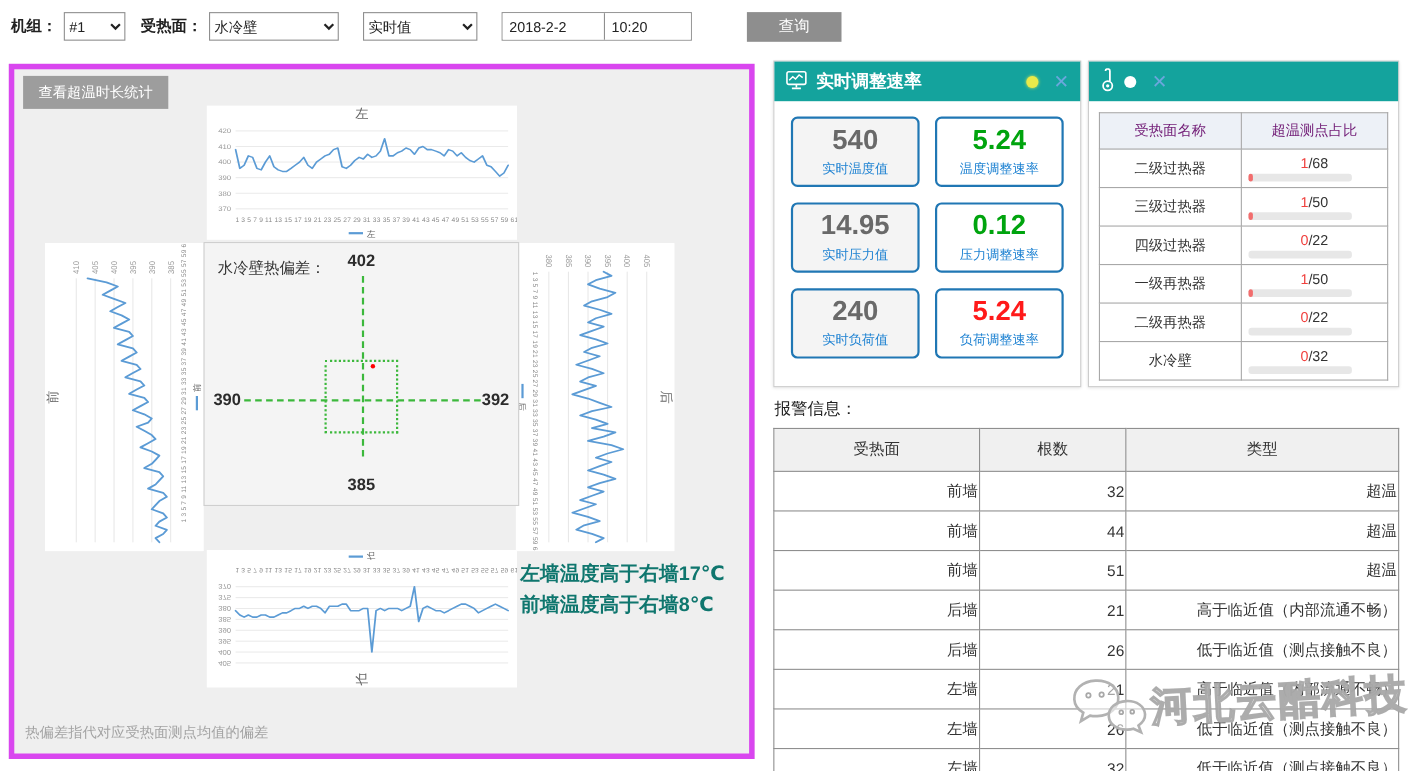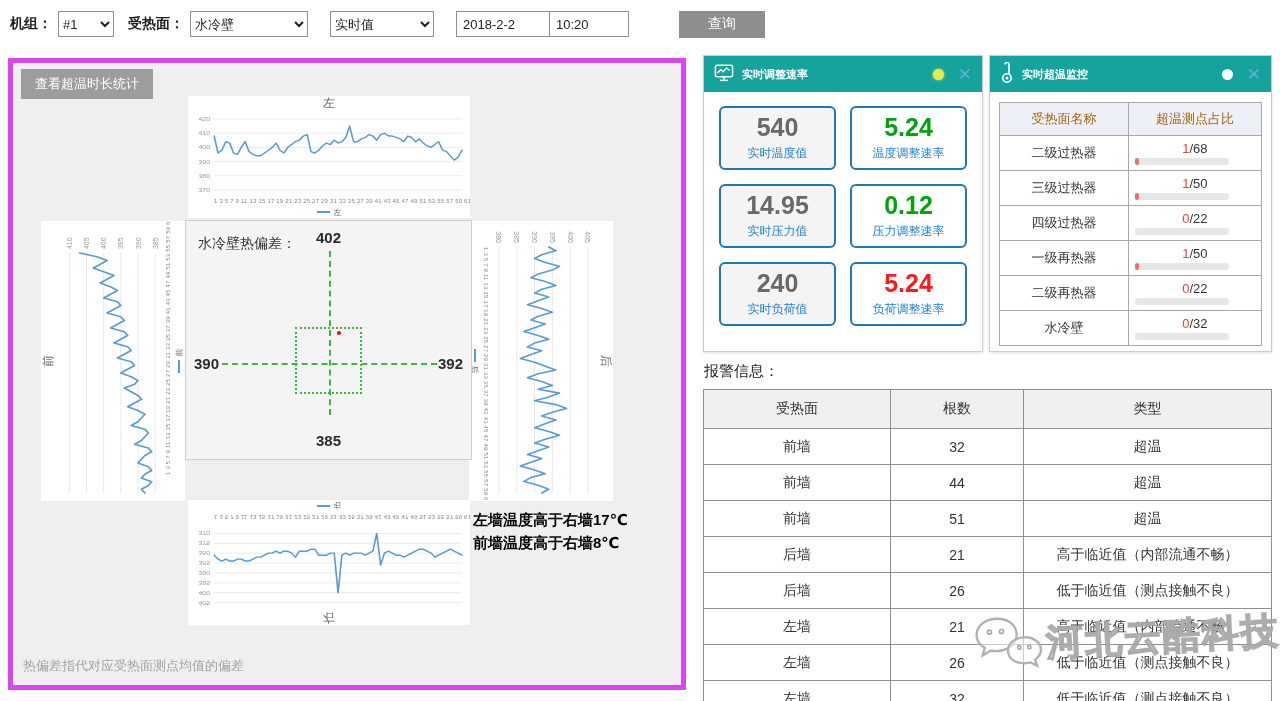--- a/index.html
+++ b/index.html
@@ -45,58 +45,58 @@
   .dev-val{position:absolute;font-size:15px;font-weight:bold;color:#2b2b2b;}
   .dev-top{left:0;right:0;top:8px;text-align:center;}
   .dev-bottom{left:0;right:0;bottom:10px;text-align:center;}
   .dev-left{left:8px;top:134px;}
   .dev-right{right:8px;top:134px;}
   .dev-vline{position:absolute;left:50%;top:30px;bottom:44px;width:0;border-left:2px dashed #3cb83c;}
   .dev-hline{position:absolute;top:142px;left:36px;right:34px;height:0;border-top:2px dashed #3cb83c;}
   .dev-square{position:absolute;left:calc(50% - 34px);top:106px;width:67px;height:67px;border:2px dotted #3cb83c;box-sizing:border-box;}
   .dev-dot{position:absolute;left:calc(50% + 8px);top:110px;width:4px;height:4px;border-radius:50%;background:#f00;}
 
-  .green-note{position:absolute;left:460px;top:445px;font-size:15px;font-weight:bold;color:#000000;line-height:1.55;}
+  .green-note{position:absolute;left:460px;top:445px;font-size:18px;font-weight:bold;color:#0f766e;line-height:1.55;}
 
   
   .panel{position:absolute;top:55px;background:#fff;border:1px solid #ccc;box-sizing:border-box;box-shadow:0 1px 3px rgba(0,0,0,.12);}
   #rate-panel{left:703px;width:280px;height:297px;}
   #monitor-panel{left:989px;width:283px;height:297px;}
   .p-head{height:36px;background:#14a39d;display:flex;align-items:center;padding:0 10px;gap:8px;}
-  .p-title{color:#fff;font-size:11px;font-weight:bold;flex:1;}
+  .p-title{color:#fff;font-size:16px;font-weight:bold;flex:1;}
   .p-dot{width:11px;height:11px;border-radius:50%;flex:none;}
   .p-dot.yellow{background:#e9ea4a;box-shadow:0 0 3px #e9ea4a;}
   .p-dot.white{background:#fff;}
   .p-close{color:#6aa7dc;font-size:17px;font-weight:bold;line-height:1;cursor:pointer;margin-left:6px;}
 
   .cards{display:grid;grid-template-columns:1fr 1fr;column-gap:14px;row-gap:14px;padding:14px 15px;}
   .card{border:2px solid #2077b4;border-radius:6px;height:64px;display:flex;flex-direction:column;align-items:center;justify-content:center;box-sizing:border-box;}
   .card.filled{background:#f4f4f4;}
   .card-val{font-size:25px;font-weight:bold;line-height:1.1;}
   .v-gray{color:#696969;}
   .v-green{color:#00a40e;}
   .v-red{color:#ff1a1a;}
   .card-label{font-size:12px;color:#1e82d2;margin-top:3px;}
 
   .mon-table{width:calc(100% - 18px);margin:10px 9px;border-collapse:collapse;table-layout:fixed;}
   .mon-table th,.mon-table td{border:1px solid #a8a8a8;text-align:center;font-size:13px;}
-  .mon-table th{background:#edf1f7;color:#a16207;font-weight:normal;height:30px;}
+  .mon-table th{background:#edf1f7;color:#701a75;font-weight:normal;height:30px;}
   .mon-table td{height:29px;color:#333;}
   .mon-table td.ratio-cell{padding:2px 6px 3px;}
   .ratio-num{color:#f0413e;}
   .ratio-den{color:#333;}
   .bar{height:7px;background:#e7e7e7;border-radius:3px;margin-top:2px;width:78%;margin-right:auto;}
   .bar-fill{height:7px;background:#f26d6d;border-radius:3px;}
 
   
   .alarm-title{position:absolute;left:704px;top:362px;font-size:15px;font-weight:normal;color:#222;}
   .alarm-table{position:absolute;left:703px;top:389px;width:569px;border-collapse:collapse;table-layout:fixed;}
   .alarm-table th,.alarm-table td{border:1px solid #8f8f8f;text-align:center;font-size:14px;}
   .alarm-table th{background:#f0f0f0;font-weight:normal;color:#333;height:36px;}
-  .alarm-table td{height:33px;color:#333;background:#fff;}
+  .alarm-table td{height:33px;color:#333;background:#fff;text-align:right;}
   .alarm-table col.c1{width:187px;}
   .alarm-table col.c2{width:133px;}
   .t-red{color:#ff2222;}
   .t-magenta{color:#dd44dd;}
   .t-blue{color:#45b0ee;}
 
   
   .watermark{position:absolute;left:972px;top:606px;display:flex;align-items:center;gap:2px;pointer-events:none;transform:rotate(-3deg);}
   .wm-text{font-size:37px;font-weight:bold;color:rgba(255,255,255,0.62);-webkit-text-stroke:1.4px rgba(160,160,160,0.85);text-shadow:0 0 1px rgba(160,160,160,0.5);white-space:nowrap;letter-spacing:2px;}
 </style>
@@ -294,21 +294,20 @@
 
 <div class="panel" id="monitor-panel">
   <div class="p-head">
     <span>
       <svg width="14" height="22" viewBox="0 0 14 22">
           <path d="M5 2.5 a2 2 0 0 1 4 0 V12" fill="none" stroke="#fff" stroke-width="1.6"></path>
           <circle cx="7" cy="16" r="4.2" fill="none" stroke="#fff" stroke-width="1.6"></circle>
           <circle cx="7" cy="16" r="1.5" fill="#fff"></circle>
         </svg>
     </span>
-    <span class="p-title">实时超温监控</span>
     <span class="p-dot white"></span>
     <span class="p-close">✕</span>
   </div>
   <table class="mon-table">
     <thead>
       <tr>
         <th style="width:48%">受热面名称</th>
         <th>超温测点占比</th>
       </tr>
     </thead>

